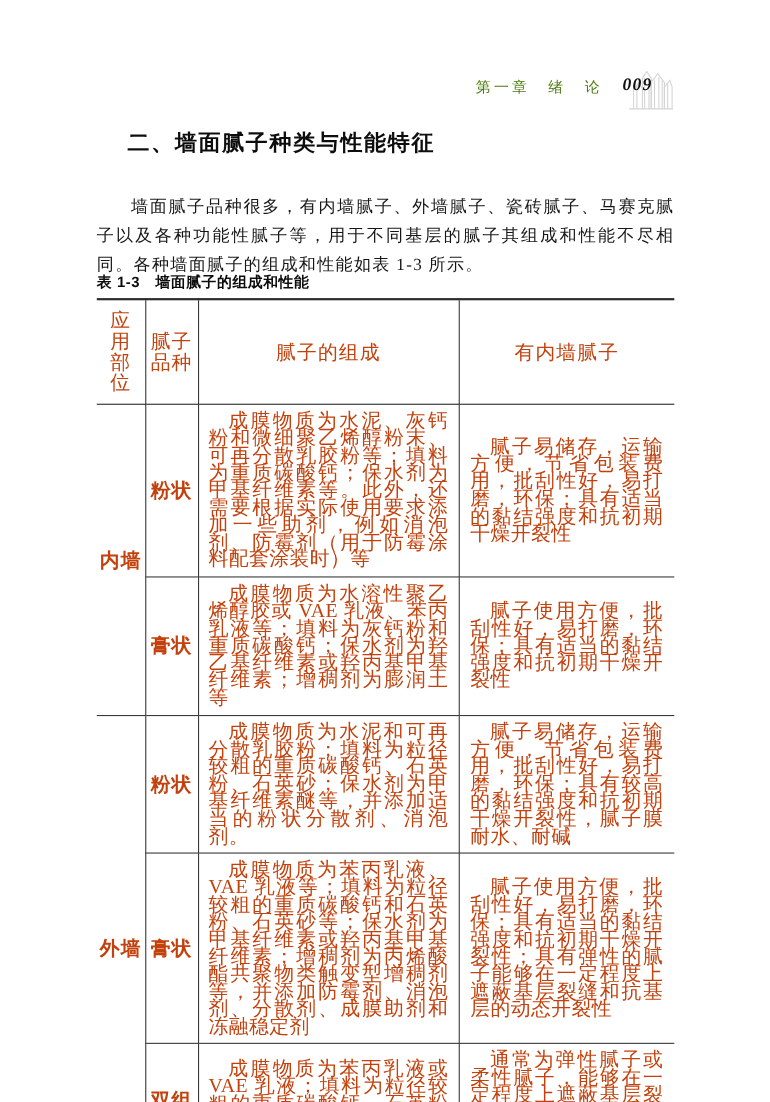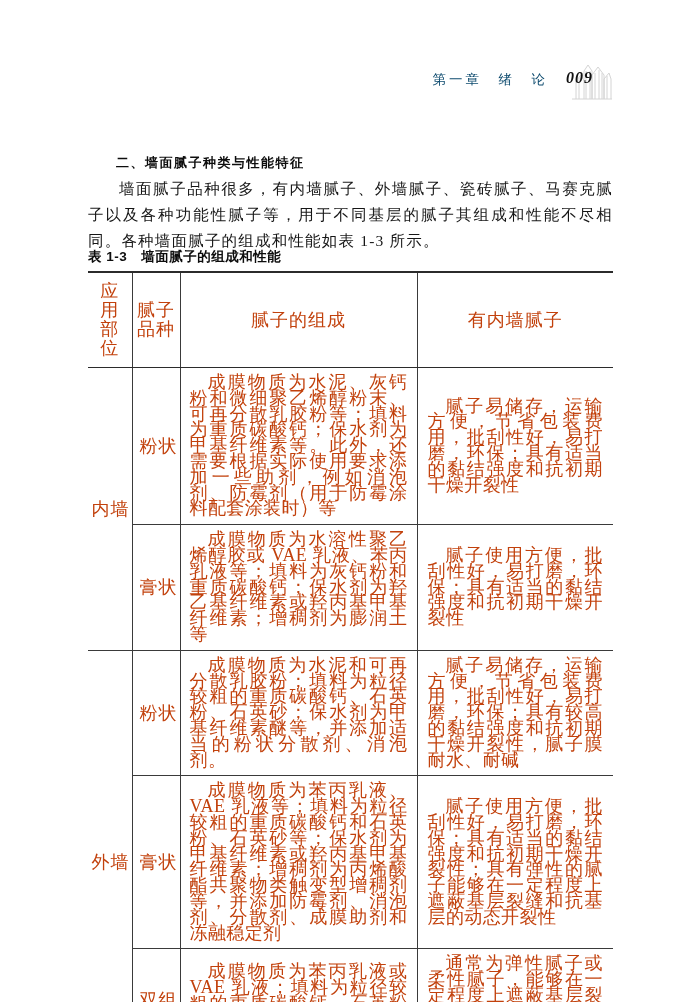--- a/index.html
+++ b/index.html
@@ -19,21 +19,21 @@
     top: 62px;
     right: 88px;
     height: 36px;
     display: flex;
     align-items: center;
     gap: 10px;
   }
   .running-header .chapter-line {
     font-size: 13.5px;
     letter-spacing: 3px;
-    color: #0c4a6e;
+    color: #4d7c0f;
   }
   .header-art {
     position: relative;
     width: 58px;
     height: 42px;
     margin-left: -4px;
   }
   .header-art svg { position: absolute; left: 0; top: 0; }
   .page-number {
     position: absolute;
@@ -46,24 +46,23 @@
     letter-spacing: 1px;
   }
 
   
   .section-heading {
     position: absolute;
     left: 116px;
     top: 116px;
     font-family: "Liberation Sans", "DejaVu Sans", sans-serif;
     font-weight: bold;
-    font-size: 13px;
+    font-size: 20px;
     letter-spacing: 1.5px;
     color: #0d0d0d;
-    margin-top: 38px;
   }
 
   
   .intro-paragraph {
     position: absolute;
     left: 88px;
     top: 160px;
     width: 525px;
     font-size: 15.5px;
     line-height: 26px;
@@ -110,23 +109,24 @@
   }
   .putty-table th {
     font-weight: normal;
     text-align: center;
     padding: 9px 4px;
     letter-spacing: 1px;
     line-height: 19px;
     border-bottom: 1.5px solid #2b2b2b;
   }
   .putty-table td.loc-cell, .putty-table td.type-cell {
-    text-align: right;
+    text-align: center;
     padding: 4px 2px;
     letter-spacing: 1px;
+    font-weight: bold;
   }
   .putty-table td.text-cell {
     text-align: justify;
     text-indent: 1em;
     line-height: 15.8px;
     letter-spacing: 0.4px;
   }
   .putty-table td.perf-cell { padding: 7px 10px; margin-left: 24px; }
   
   .putty-table tr > *:first-child { border-left: none; }

